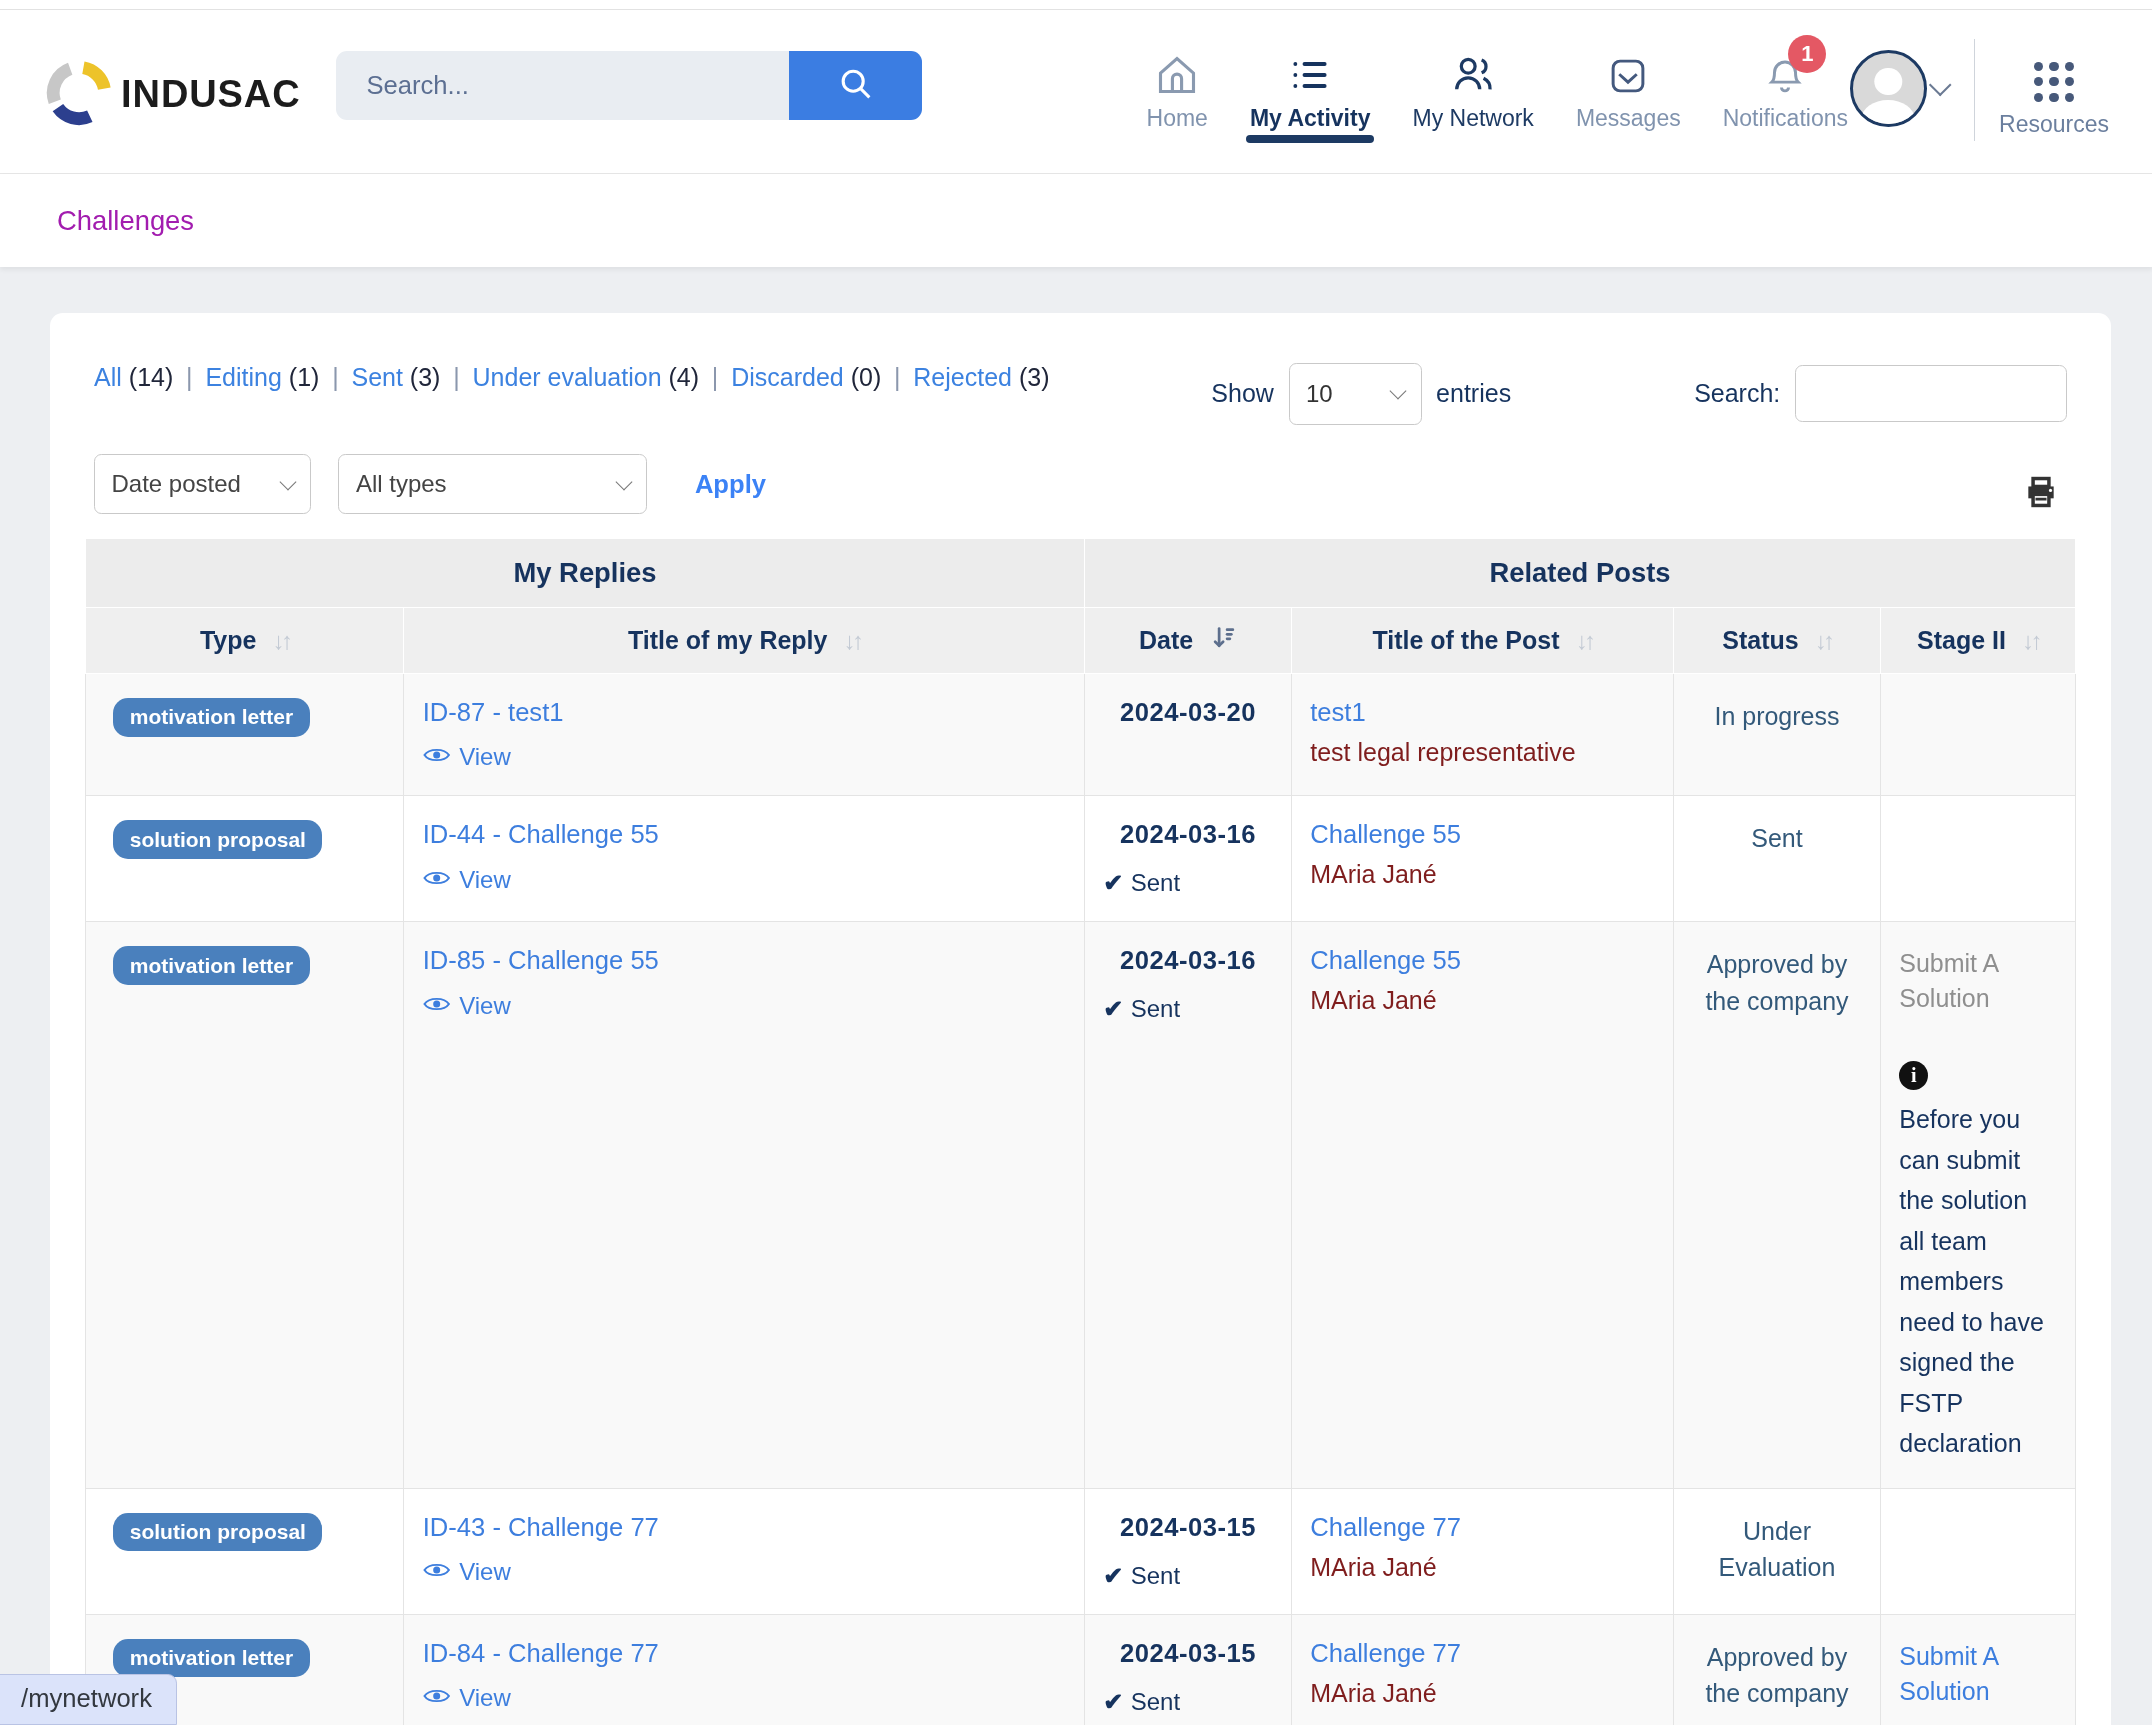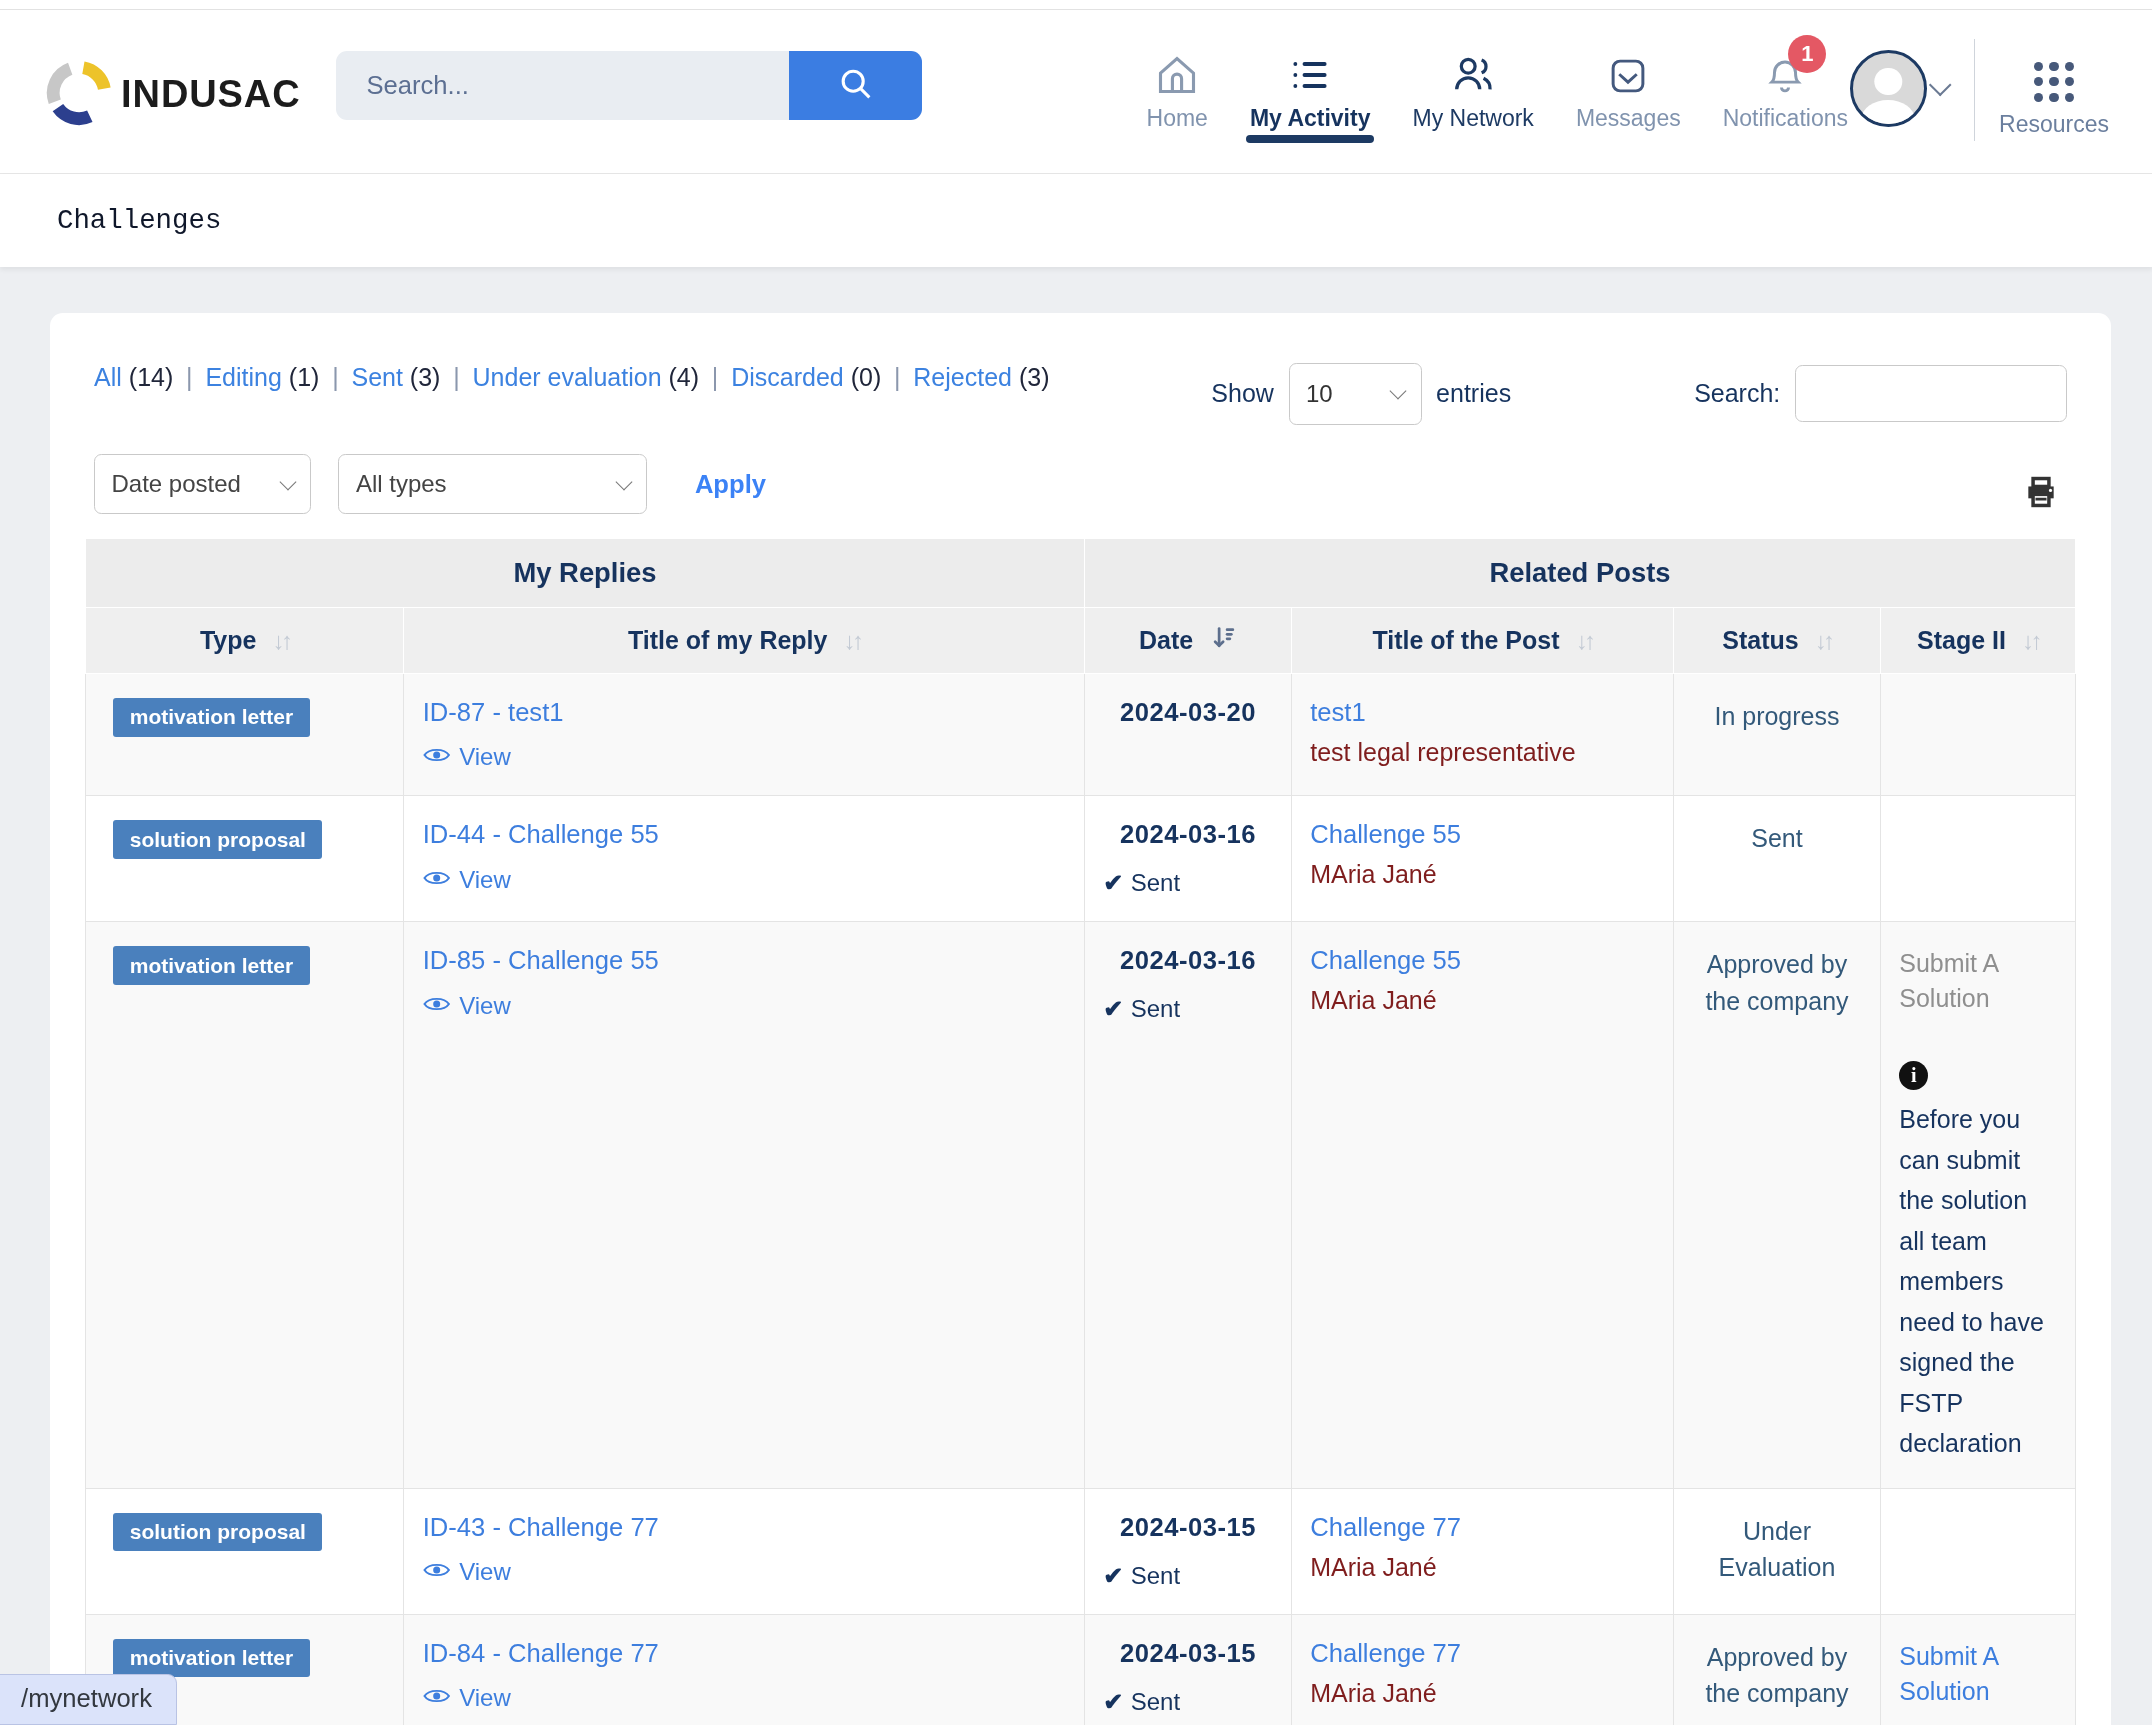--- a/index.html
+++ b/index.html
@@ -61,21 +61,21 @@
   .dots-grid { display: grid; grid-template-columns: repeat(3, 9.1px); grid-auto-rows: 9.1px; gap: 6.4px; }
   .dots-grid span { width: 9.1px; height: 9.1px; border-radius: 50%; background: #47597a; }
   .resources .nav-label { font-size: 23px; color: #6b7f9e; }
 
   
   .breadcrumb {
     background: #fff; height: 93px; display: flex; align-items: center; padding-left: 57px;
     box-shadow: 0 2.7px 4.6px rgba(0,0,0,0.06);
     position: relative; z-index: 2;
   }
-  .breadcrumb-title { font-size: 27.4px; color: #0f172a; font-family: Liberation Mono, monospace; }
+  .breadcrumb-title { font-size: 27.4px; color: #a21caf; }
 
   
   .content { background: #edeff2; padding: 46px 42px 0 50px; height: calc(1725px - 10px - 164px - 93px); }
   .card {
     background: #fff; border-radius: 12.8px 12.8px 0 0; padding: 37px 35px; height: 100%;
     overflow: hidden; position: relative;
   }
 
   
   .filters-row { display: flex; align-items: flex-start; justify-content: space-between; padding: 12.8px 0 5.5px 9.1px; }
@@ -117,21 +117,21 @@
   th.col-h {
     background: #efefef; color: #16335e; font-size: 25px; font-weight: bold;
     height: 66px; border: 1.8px solid #fff; border-top: 0.9px solid #dcdcdc; text-align: center; cursor: pointer;
   }
   .th-inner { display: flex; align-items: center; justify-content: center; gap: 16.4px; }
   .sort-glyph { color: #c3cad4; font-size: 24px; letter-spacing: -3.7px; font-weight: normal; }
   td { border: 0.9px solid #e4e4e4; vertical-align: top; padding: 24px 18.3px; font-size: 25px; }
   tr.striped td { background: #f9f9f9; }
   .badge {
     display: inline-block; background: #4a80bd; color: #fff; font-size: 21px; font-weight: bold;
-    padding: 7.3px 16.4px; border-radius: 3px; margin-left: 9.1px;
+    padding: 7.3px 16.4px; border-radius: 15px; margin-left: 9.1px;
   }
   .reply-title a, a.blue-link { color: #3d7ede; text-decoration: none; cursor: pointer; }
   .reply-title { font-size: 25.6px; margin-bottom: 16.4px; }
   .view-row { display: flex; align-items: center; gap: 9.1px; font-size: 24px; }
   .view-row a { color: #3d7ede; text-decoration: none; cursor: pointer; }
   td.date-cell { text-align: center; }
   .date-val { font-weight: bold; color: #16335e; font-size: 25.6px; letter-spacing: 0.5px; }
   .sent-row { text-align: left; margin-top: 20px; font-size: 24px; color: #16335e; display: flex; align-items: center; gap: 7.3px; }
   .check-glyph { font-size: 24px; color: #16335e; font-weight: bold; }
   .post-title { font-size: 25.6px; margin-bottom: 11px; }

